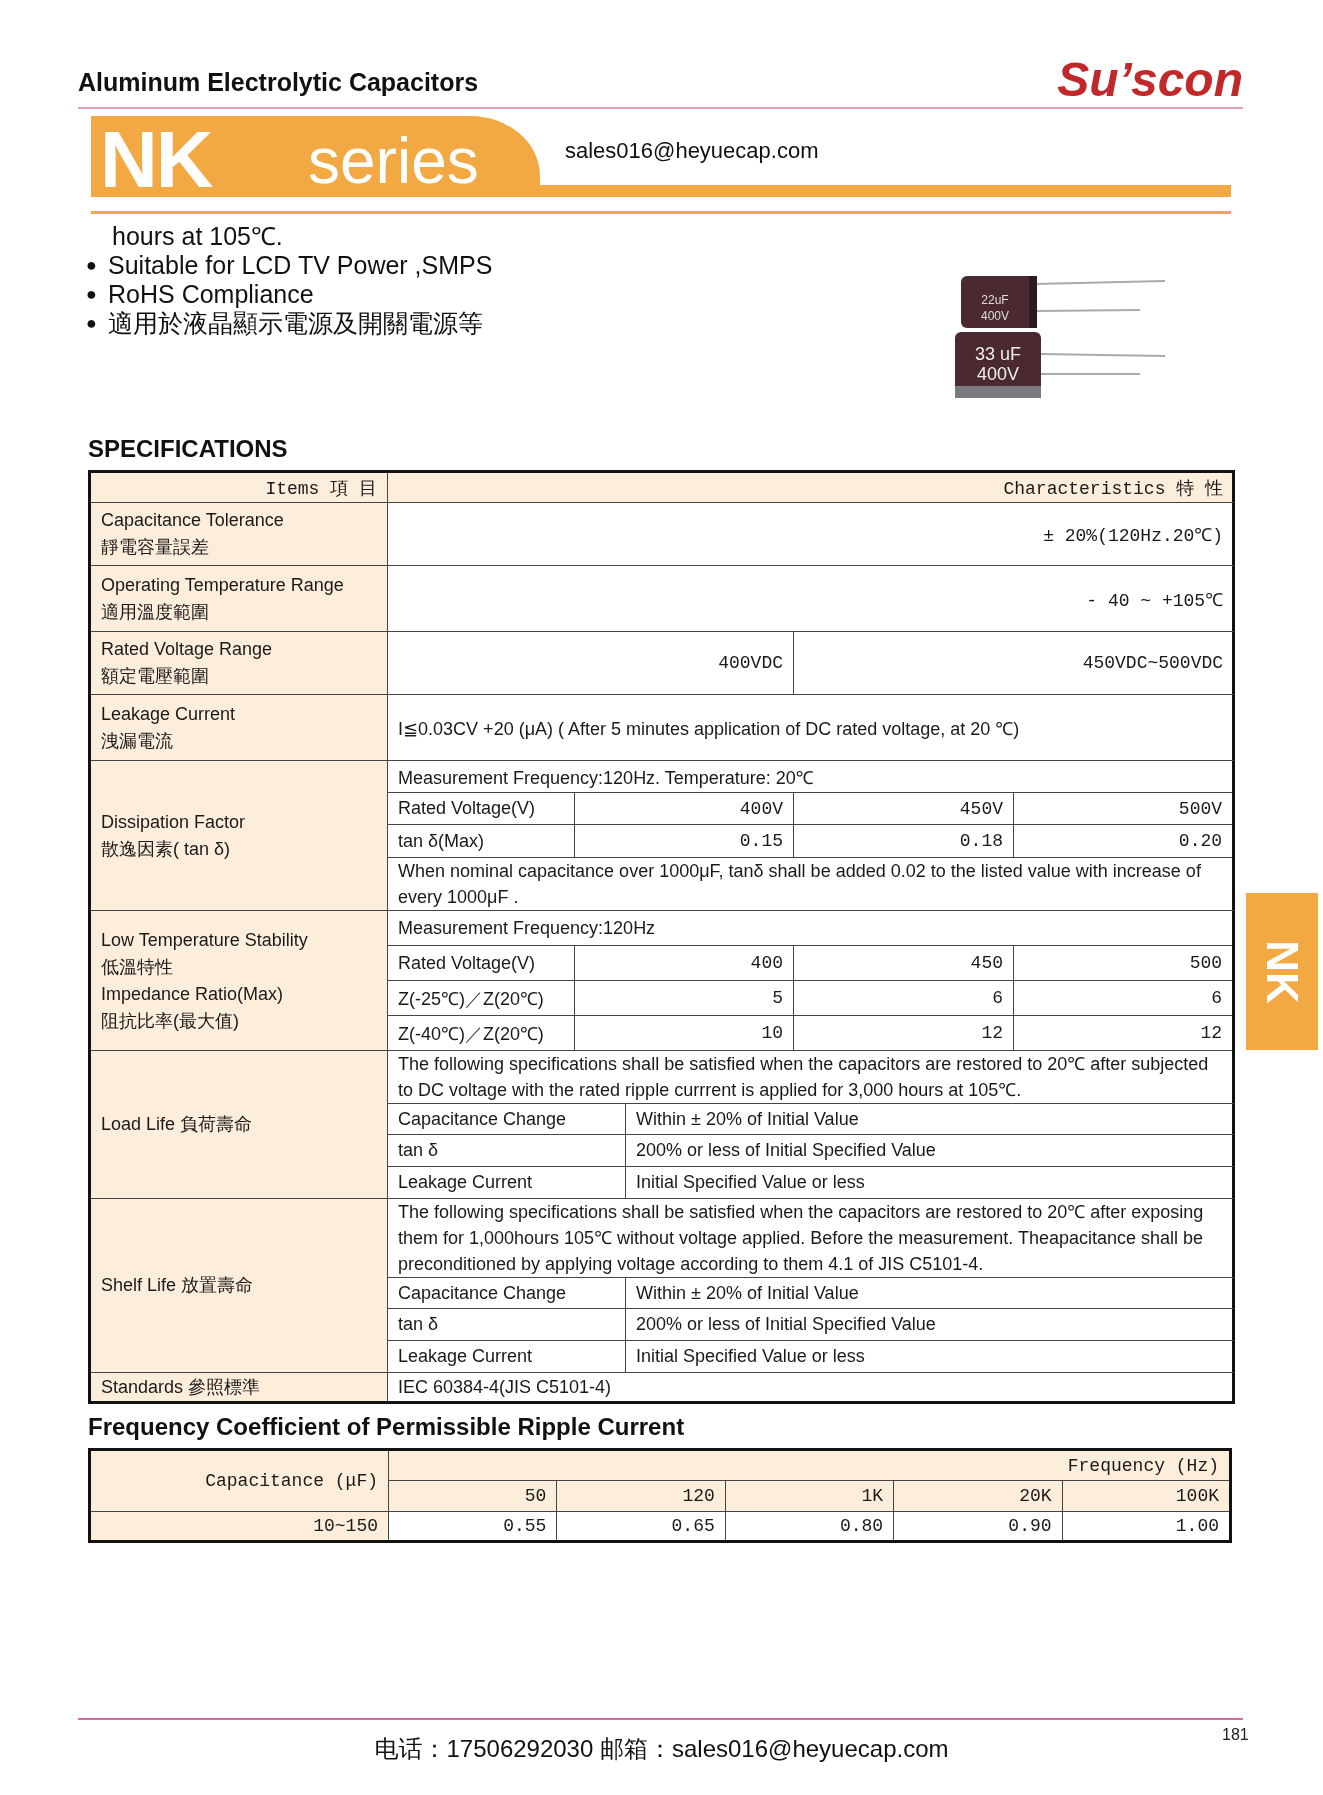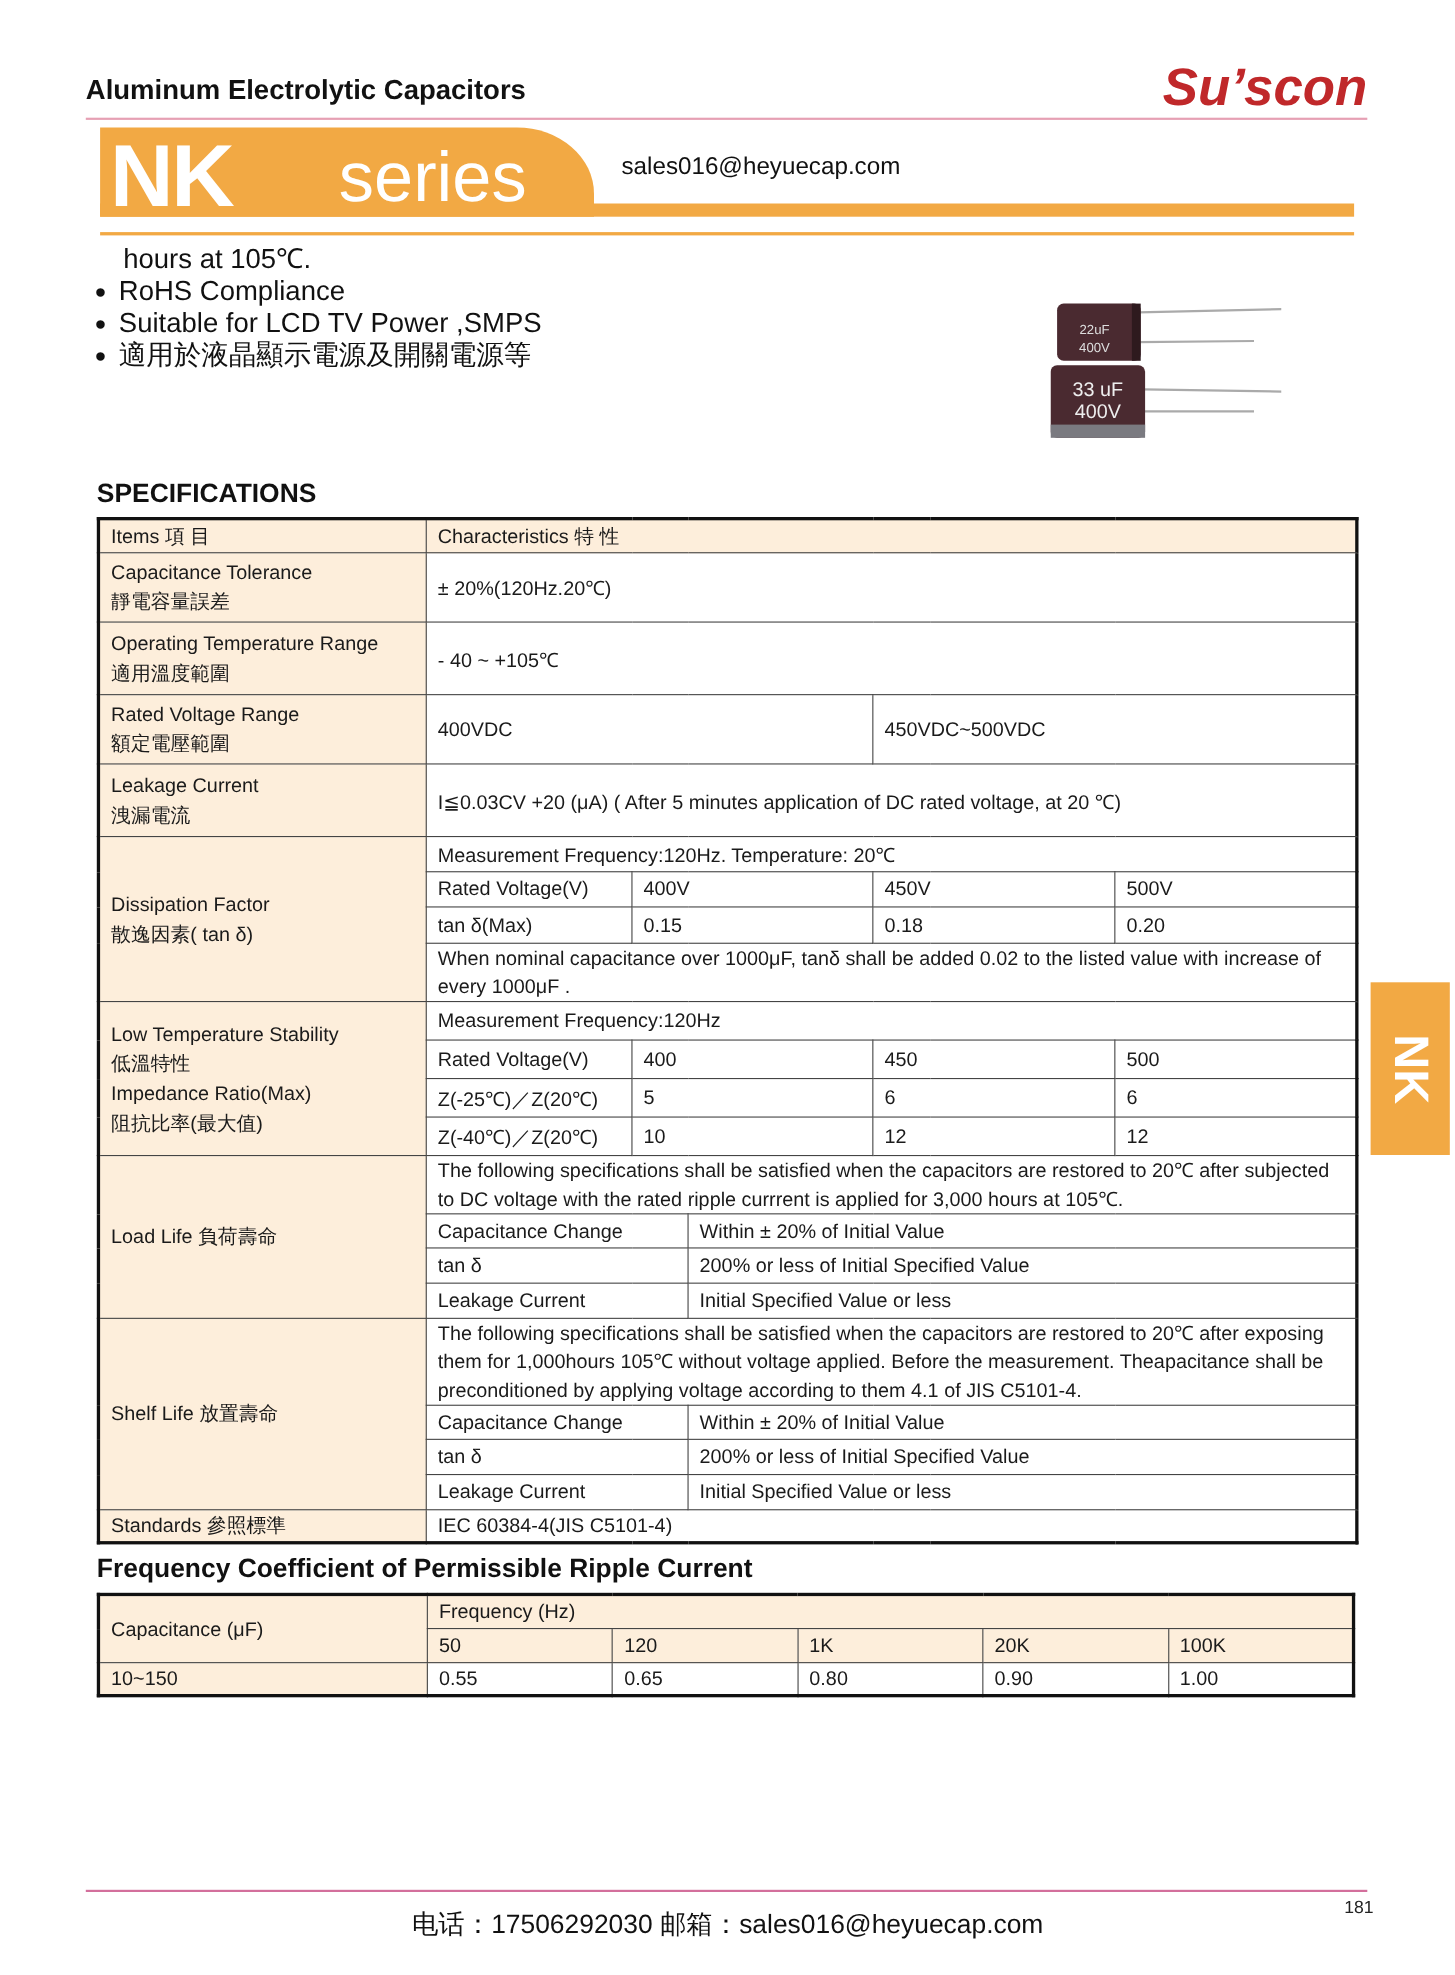--- a/index.html
+++ b/index.html
@@ -22,21 +22,21 @@
   #features .f.cont { padding-left:26px; }
   #features .f.cont::before { content:""; }
 
   #cap-img { left:955px; top:268px; width:210px; height:140px; }
 
   #spec-title { left:88px; top:435px; font-size:24px; font-weight:bold; color:#111; }
 
   table { border-collapse:collapse; position:absolute; font-size:18px; color:#1a1a1a; }
   td { border:1.5px solid #444; padding:0 10px; vertical-align:middle; }
   .tint { background:#fdeedb; }
-  .c { text-align:left; }
+  .c { text-align:right;font-family:Liberation Mono, monospace; }
   #spec { left:88px; top:470px; width:1144px; border:3px solid #111; table-layout:fixed; }
   #spec td.item { line-height:27px; }
   #spec .para { line-height:26px; }
 
   #freq-title { left:88px; top:1413px; font-size:24px; font-weight:bold; color:#111; }
   #freq { left:88px; top:1448px; width:1144px; border:3px solid #111; table-layout:fixed; }
 
   #side-tab { left:1246px; top:893px; width:72px; height:157px; background:#f2a944; }
   #side-tab span { position:absolute; left:50%; top:50%; transform:translate(-50%,-50%) rotate(90deg);
                    font-size:44px; font-weight:bold; color:#fff; }
@@ -53,22 +53,22 @@
 <div class="abs" id="pink-line"></div>
 <div class="abs" id="banner"></div>
 <div class="abs" id="banner-strip"></div>
 <div class="abs" id="nk-big">NK</div>
 <div class="abs" id="series-big">series</div>
 <div class="abs" id="email-top">sales016@heyuecap.com</div>
 <div class="abs" id="orange-line2"></div>
 
 <div class="abs" id="features">
   <div class="f cont">hours at 105℃.</div>
+  <div class="f">Suitable for LCD TV  Power ,SMPS</div>
   <div class="f">RoHS Compliance</div>
-  <div class="f">Suitable for LCD TV  Power ,SMPS</div>
   <div class="f">適用於液晶顯示電源及開關電源等</div>
 </div>
 
 <svg class="abs" id="cap-img" viewBox="0 0 210 140">
   <g>
     <line x1="80" y1="16" x2="210" y2="13" stroke="#aaa" stroke-width="2"></line>
     <line x1="80" y1="43" x2="185" y2="42" stroke="#aaa" stroke-width="2"></line>
     <rect x="6" y="8" width="76" height="52" rx="6" fill="#4a2a30"></rect>
     <rect x="74" y="8" width="8" height="52" fill="#2e1a1e"></rect>
     <text x="40" y="36" fill="#ddd" font-size="12" font-family="Liberation Sans, sans-serif" text-anchor="middle">22uF</text>

